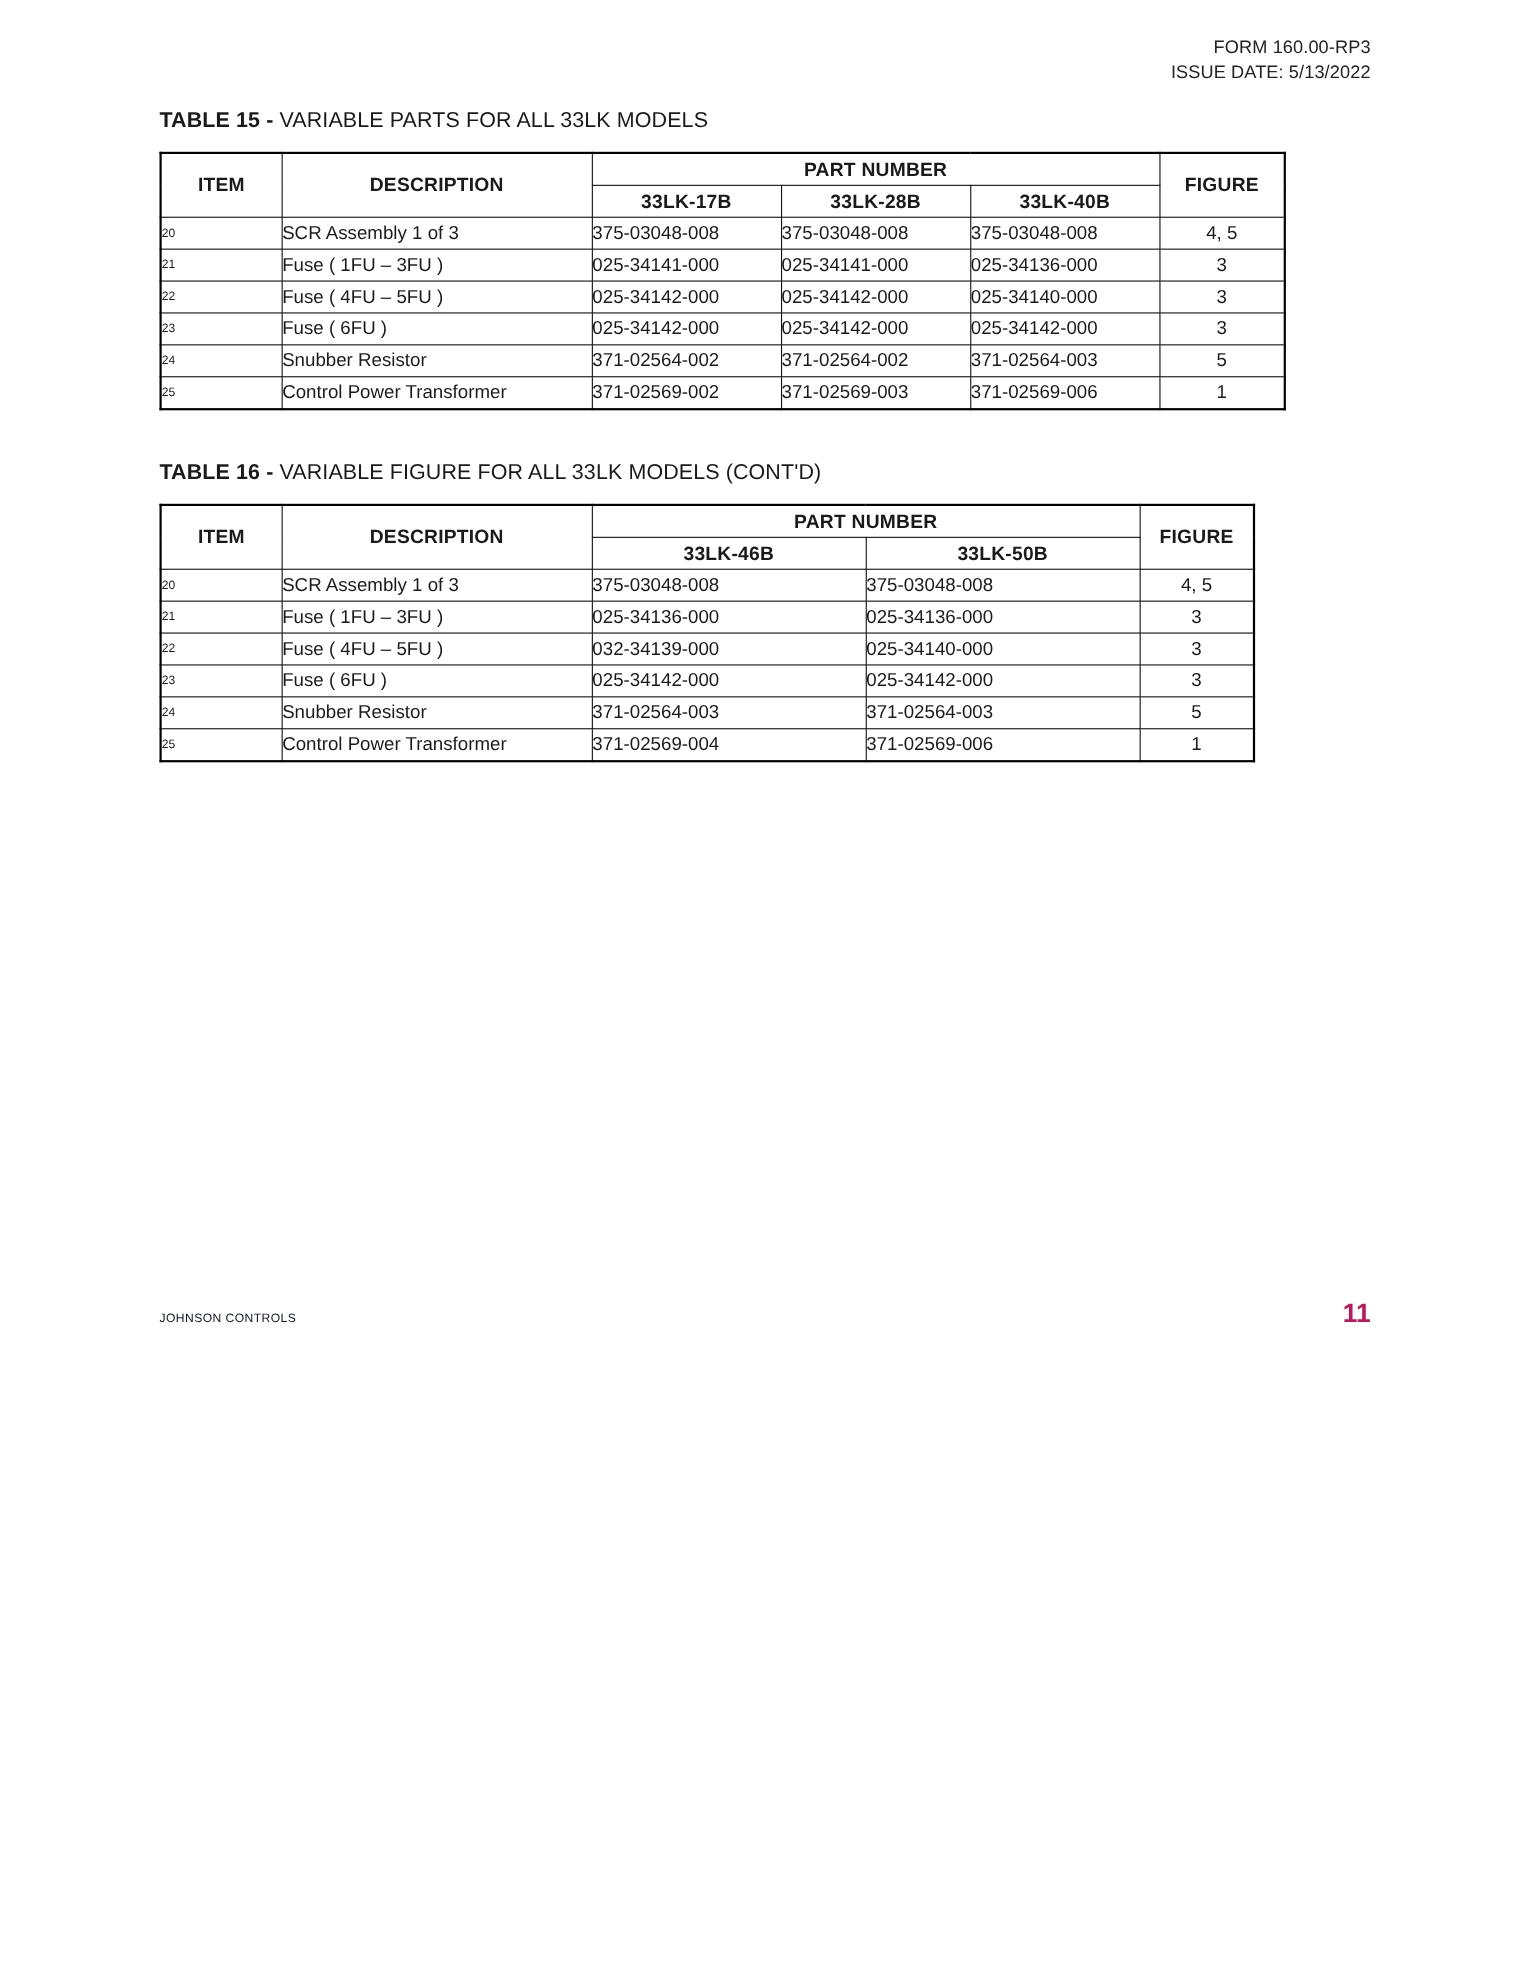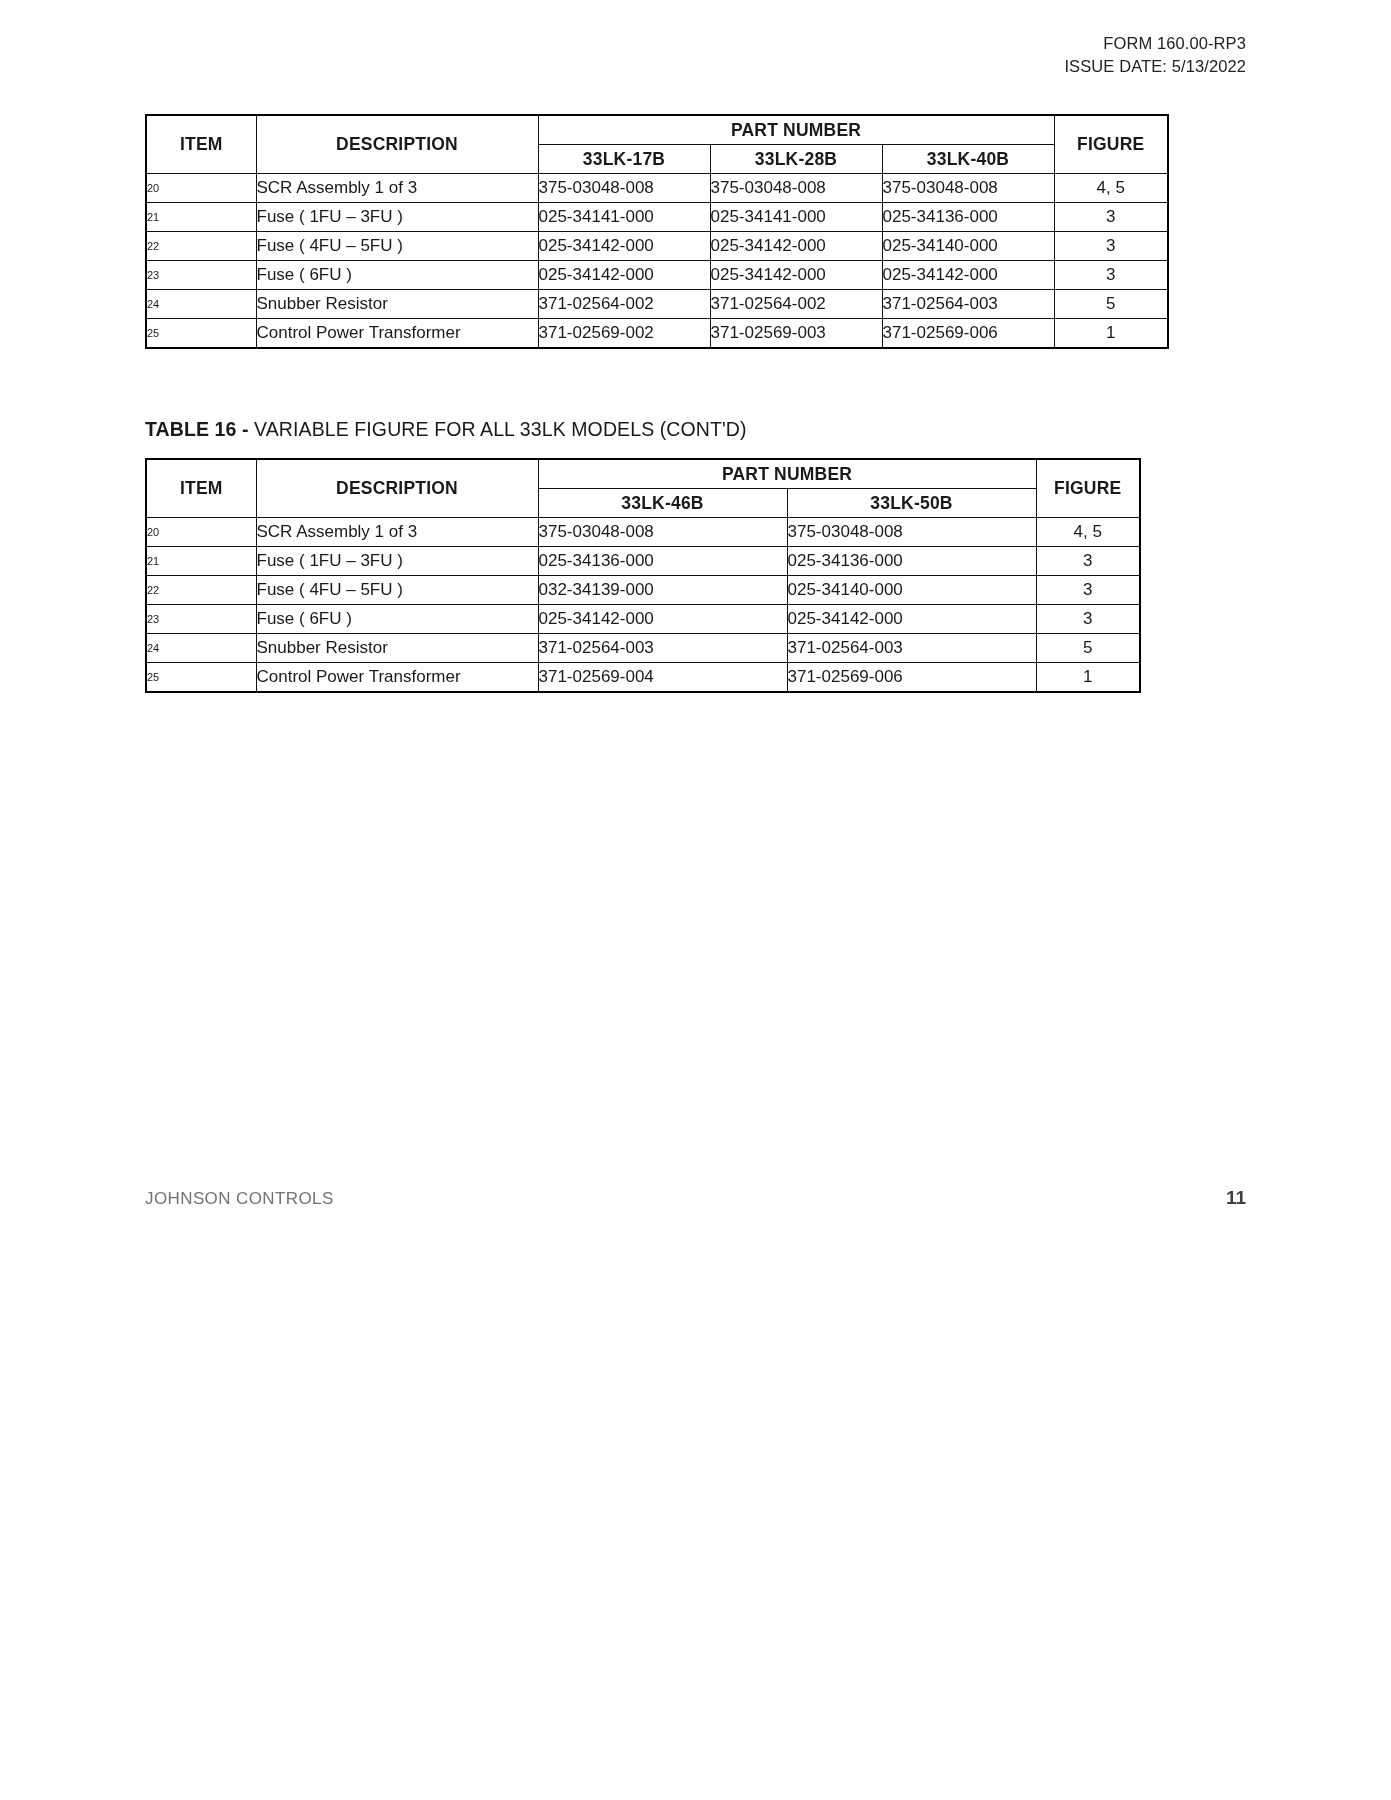--- a/index.html
+++ b/index.html
@@ -109,41 +109,44 @@
   .doc-footer {
     position: absolute;
     left: 145px;
     right: 145px;
     bottom: 80px;
     display: flex;
     align-items: baseline;
     justify-content: space-between;
   }
   .footer-brand {
-    font-size: 17px;
+    font-size: 11px;
     letter-spacing: 0.4px;
-    color: #737373;
+    color: #0f172a;
   }
   .footer-page {
-    font-size: 19px;
+    font-size: 24px;
     font-weight: bold;
-    color: #404040;
+    color: #be185d;
   }
 </style>
 </head>
 <body>
 
 <div class="page">
 
   <div class="doc-header">
     <div>FORM 160.00-RP3</div>
     <div>ISSUE DATE: 5/13/2022</div>
   </div>
 
   <div class="table-block" id="table15-block">
+    <div class="table-title">
+      <span class="tt-label">TABLE 15 -</span><span class="tt-rest"> VARIABLE PARTS FOR ALL 33LK MODELS</span>
+    </div>
 
     <table class="parts t15 outer-frame">
       <colgroup>
         <col class="w-item">
           <col class="w-desc">
         <col class="w-pn">
           <col class="w-pn">
           <col class="w-pn">
         <col class="w-fig">
       </colgroup>

